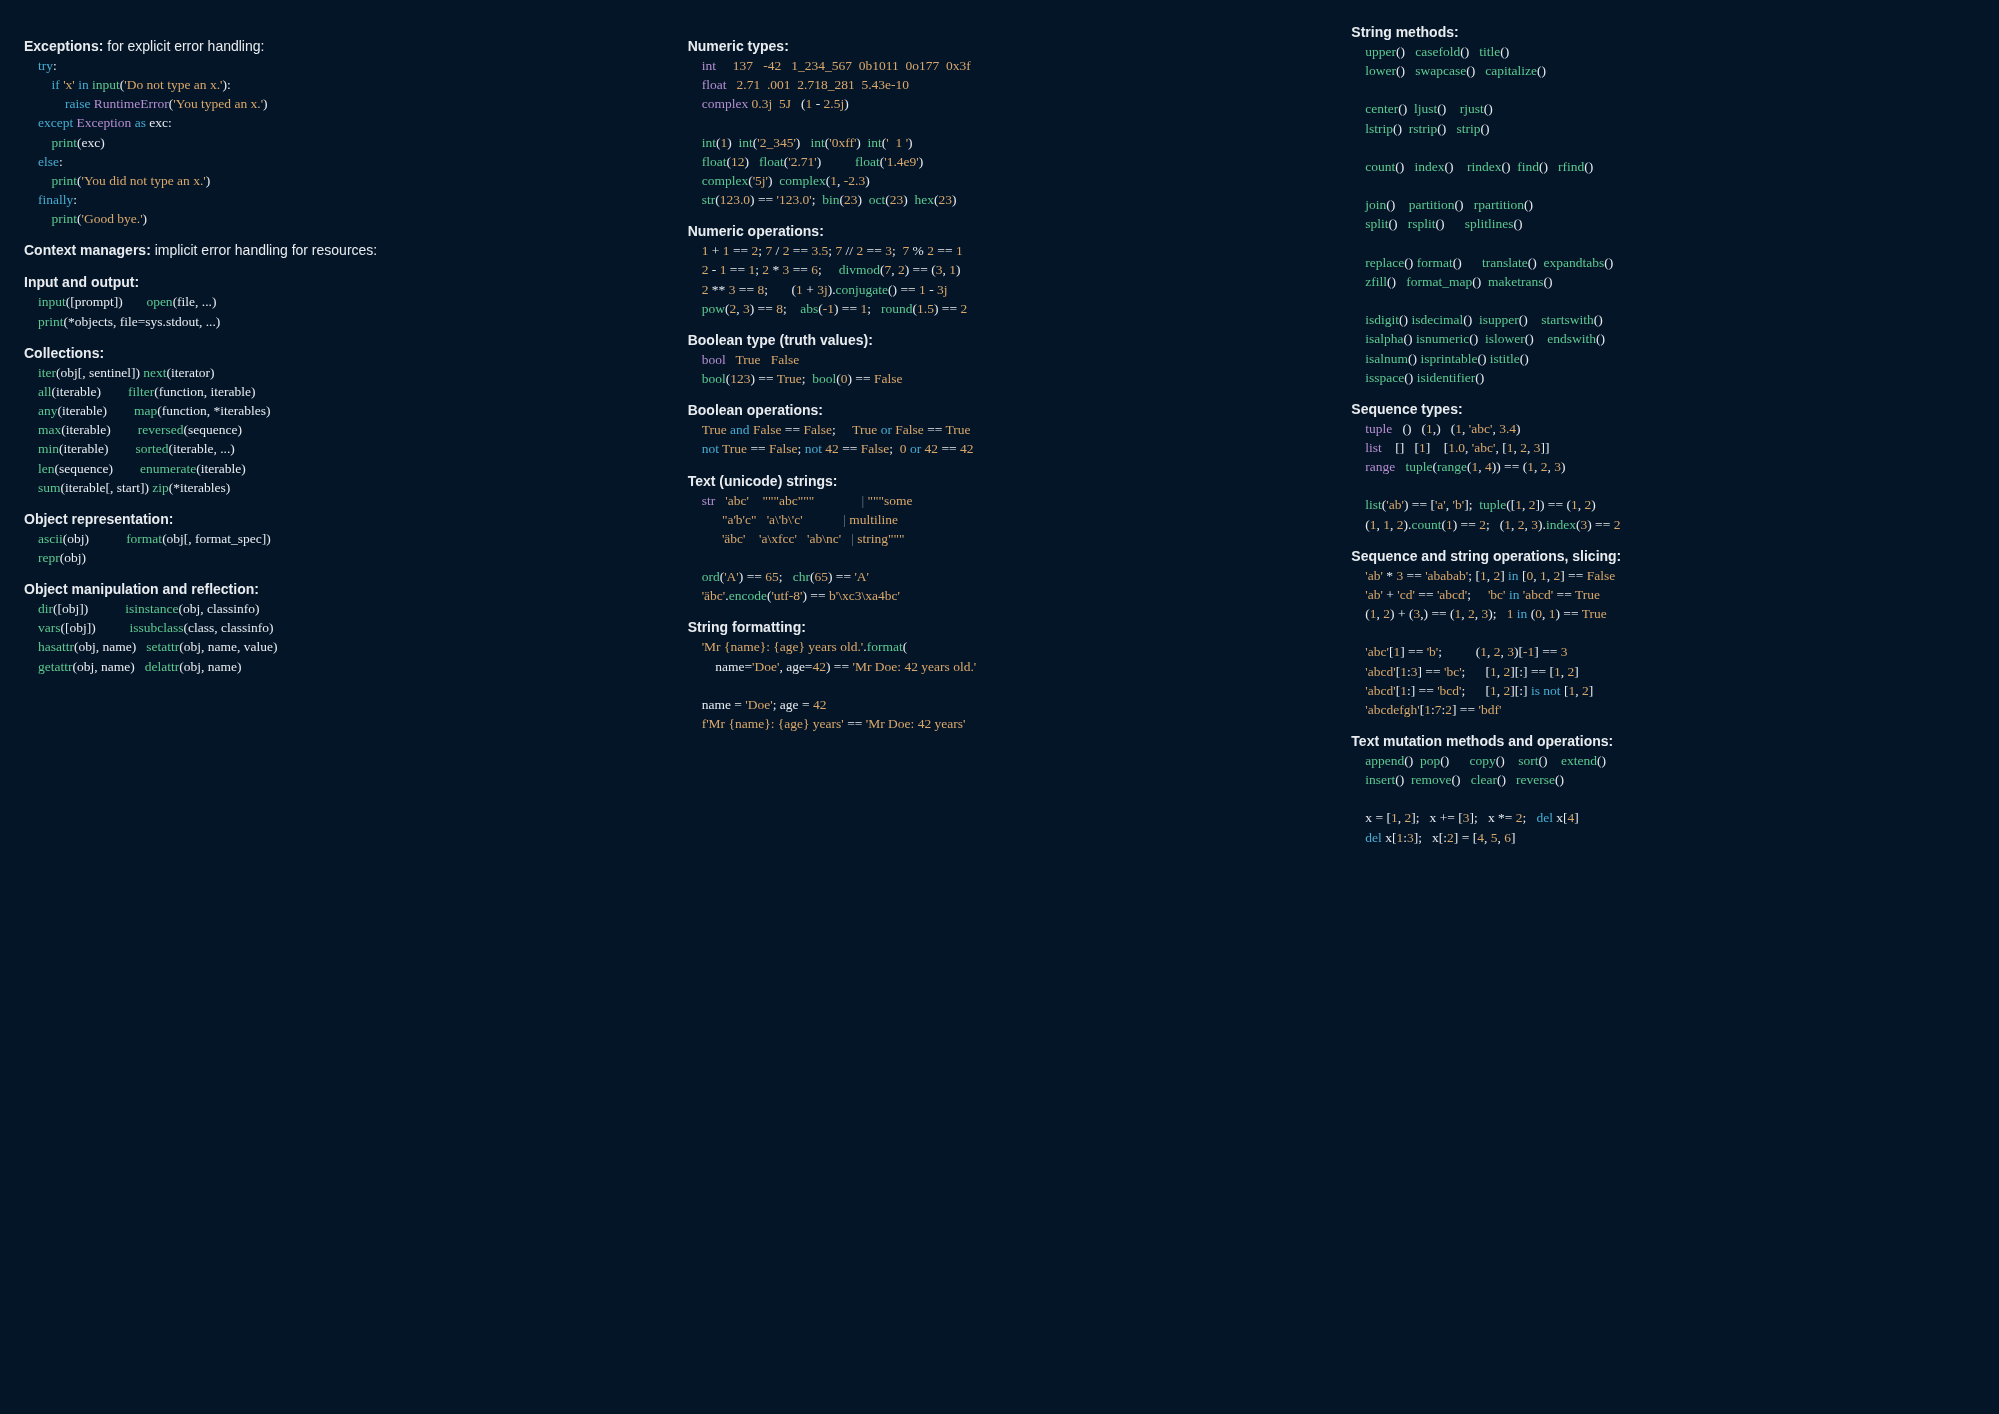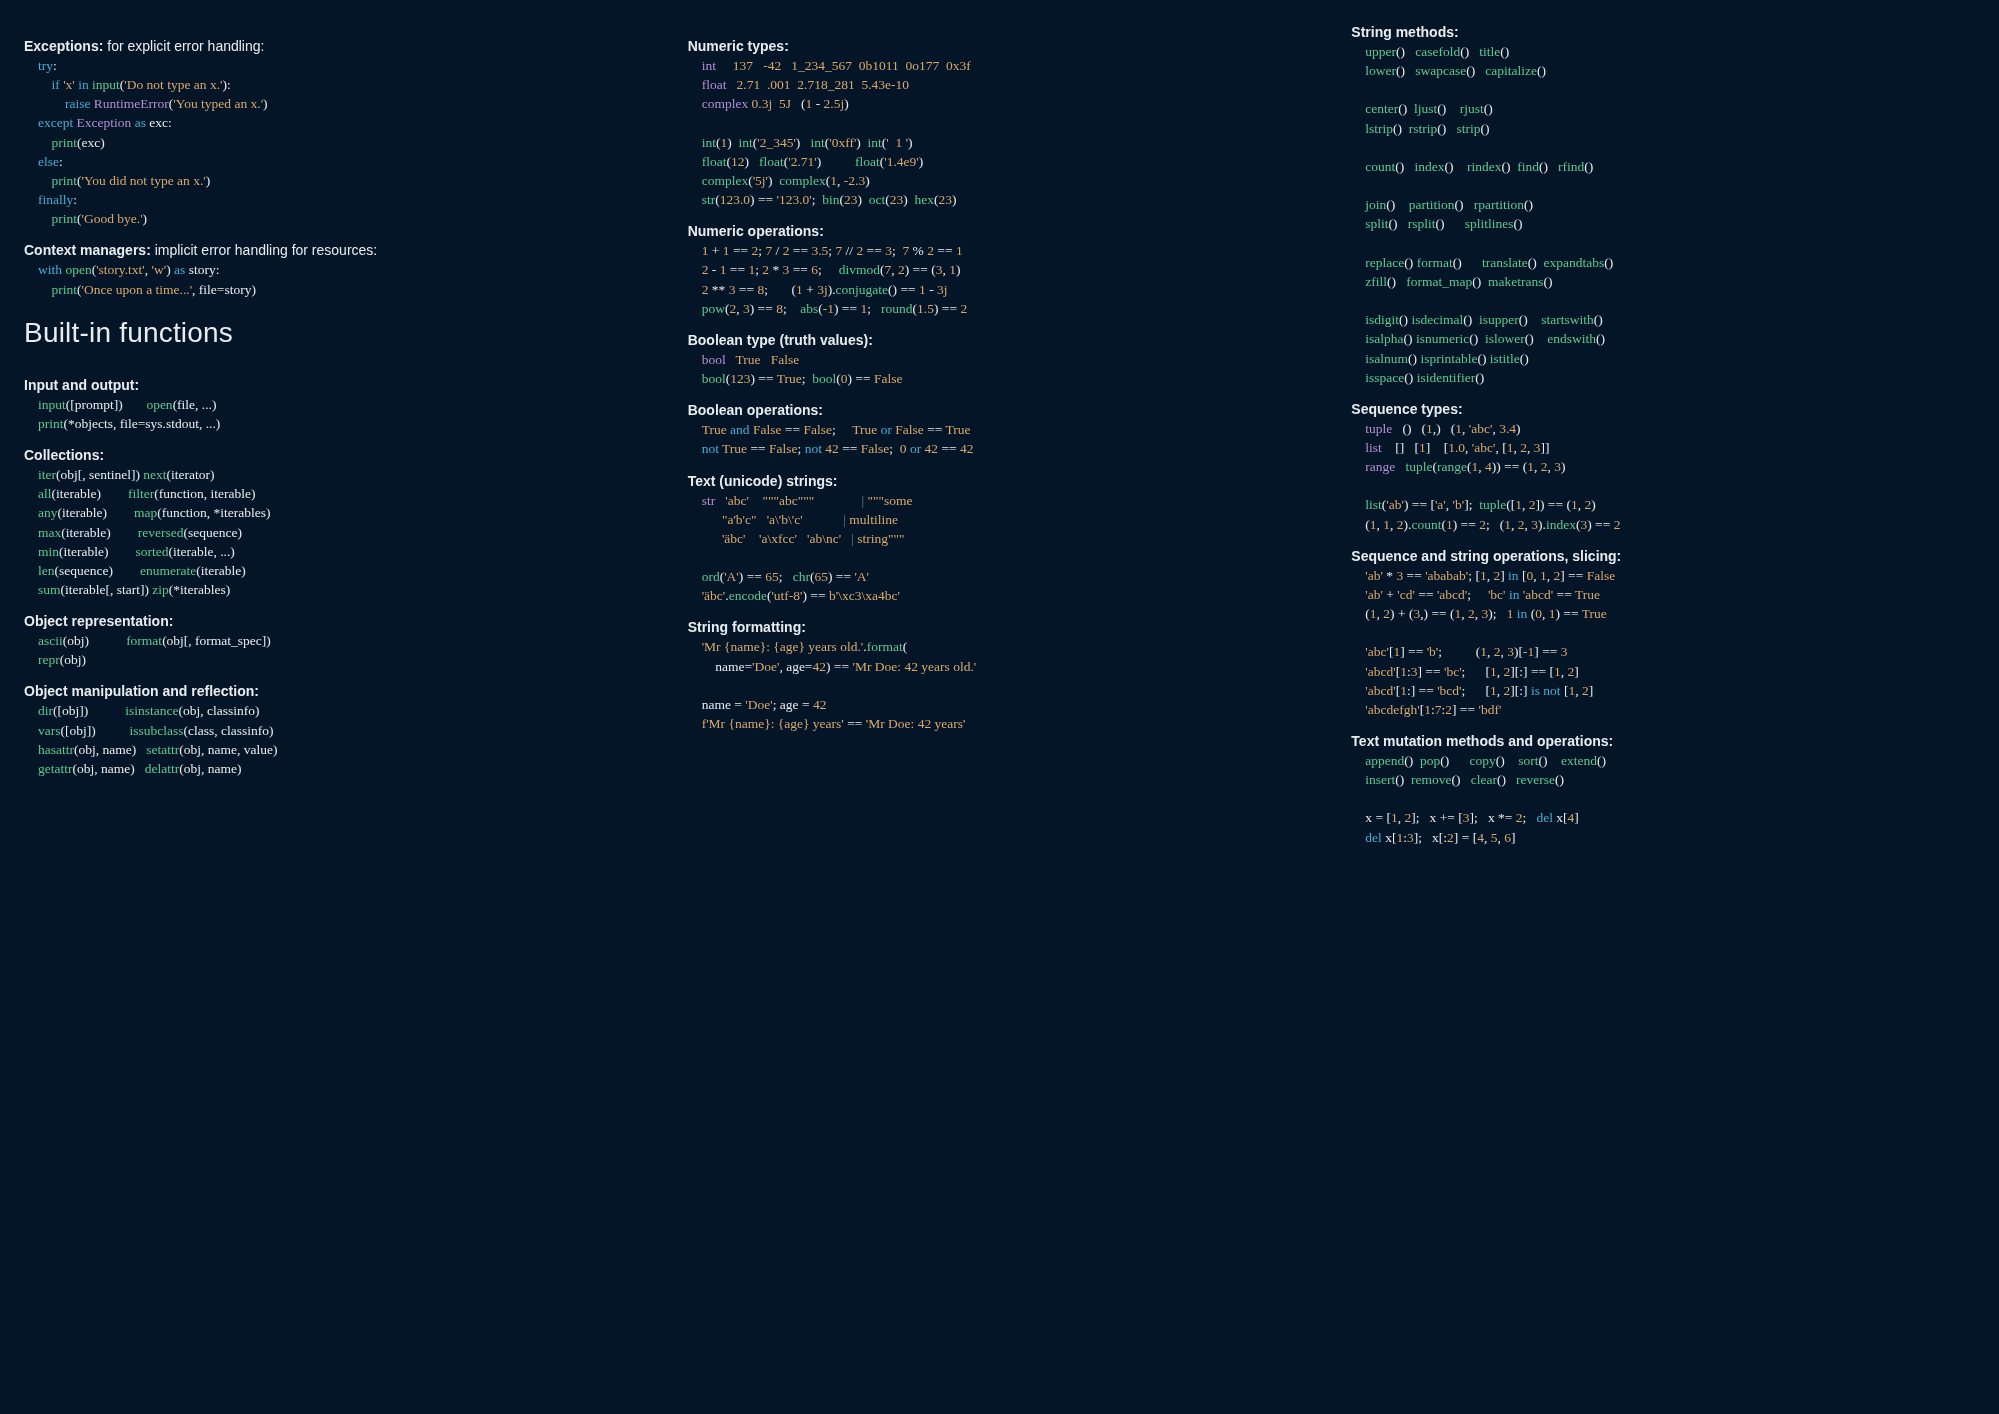--- a/index.html
+++ b/index.html
@@ -63,24 +63,21 @@
 <span class="kw">except</span> <span class="typ">Exception</span> <span class="kw">as</span> exc:
     <span class="fn">print</span>(exc)
 <span class="kw">else</span>:
     <span class="fn">print</span>(<span class="str">'You did not type an x.'</span>)
 <span class="kw">finally</span>:
     <span class="fn">print</span>(<span class="str">'Good bye.'</span>)</div>
 
   <div class="section-label">
     <span>Context managers:</span><span class="desc"> implicit error handling for resources:</span>
   </div>
-  <div class="code"><span class="kw">with</span> <span class="fn">open</span>(<span class="str">'story.txt'</span>, <span class="str">'w'</span>) <span class="kw">as</span> story:
-    <span class="fn">print</span>(<span class="str">'Once upon a time...'</span>, file=story)</div>
 
-  <h2>Built-in functions</h2>
 
   <div class="section-label">Input and output:</div>
   <div class="code"><span class="fn">input</span>([prompt])       <span class="fn">open</span>(file, ...)
 <span class="fn">print</span>(*objects, file=sys.stdout, ...)</div>
 
   <div class="section-label">Collections:</div>
   <div class="code"><span class="fn">iter</span>(obj[, sentinel]) <span class="fn">next</span>(iterator)
 <span class="fn">all</span>(iterable)        <span class="fn">filter</span>(function, iterable)
 <span class="fn">any</span>(iterable)        <span class="fn">map</span>(function, *iterables)
 <span class="fn">max</span>(iterable)        <span class="fn">reversed</span>(sequence)

